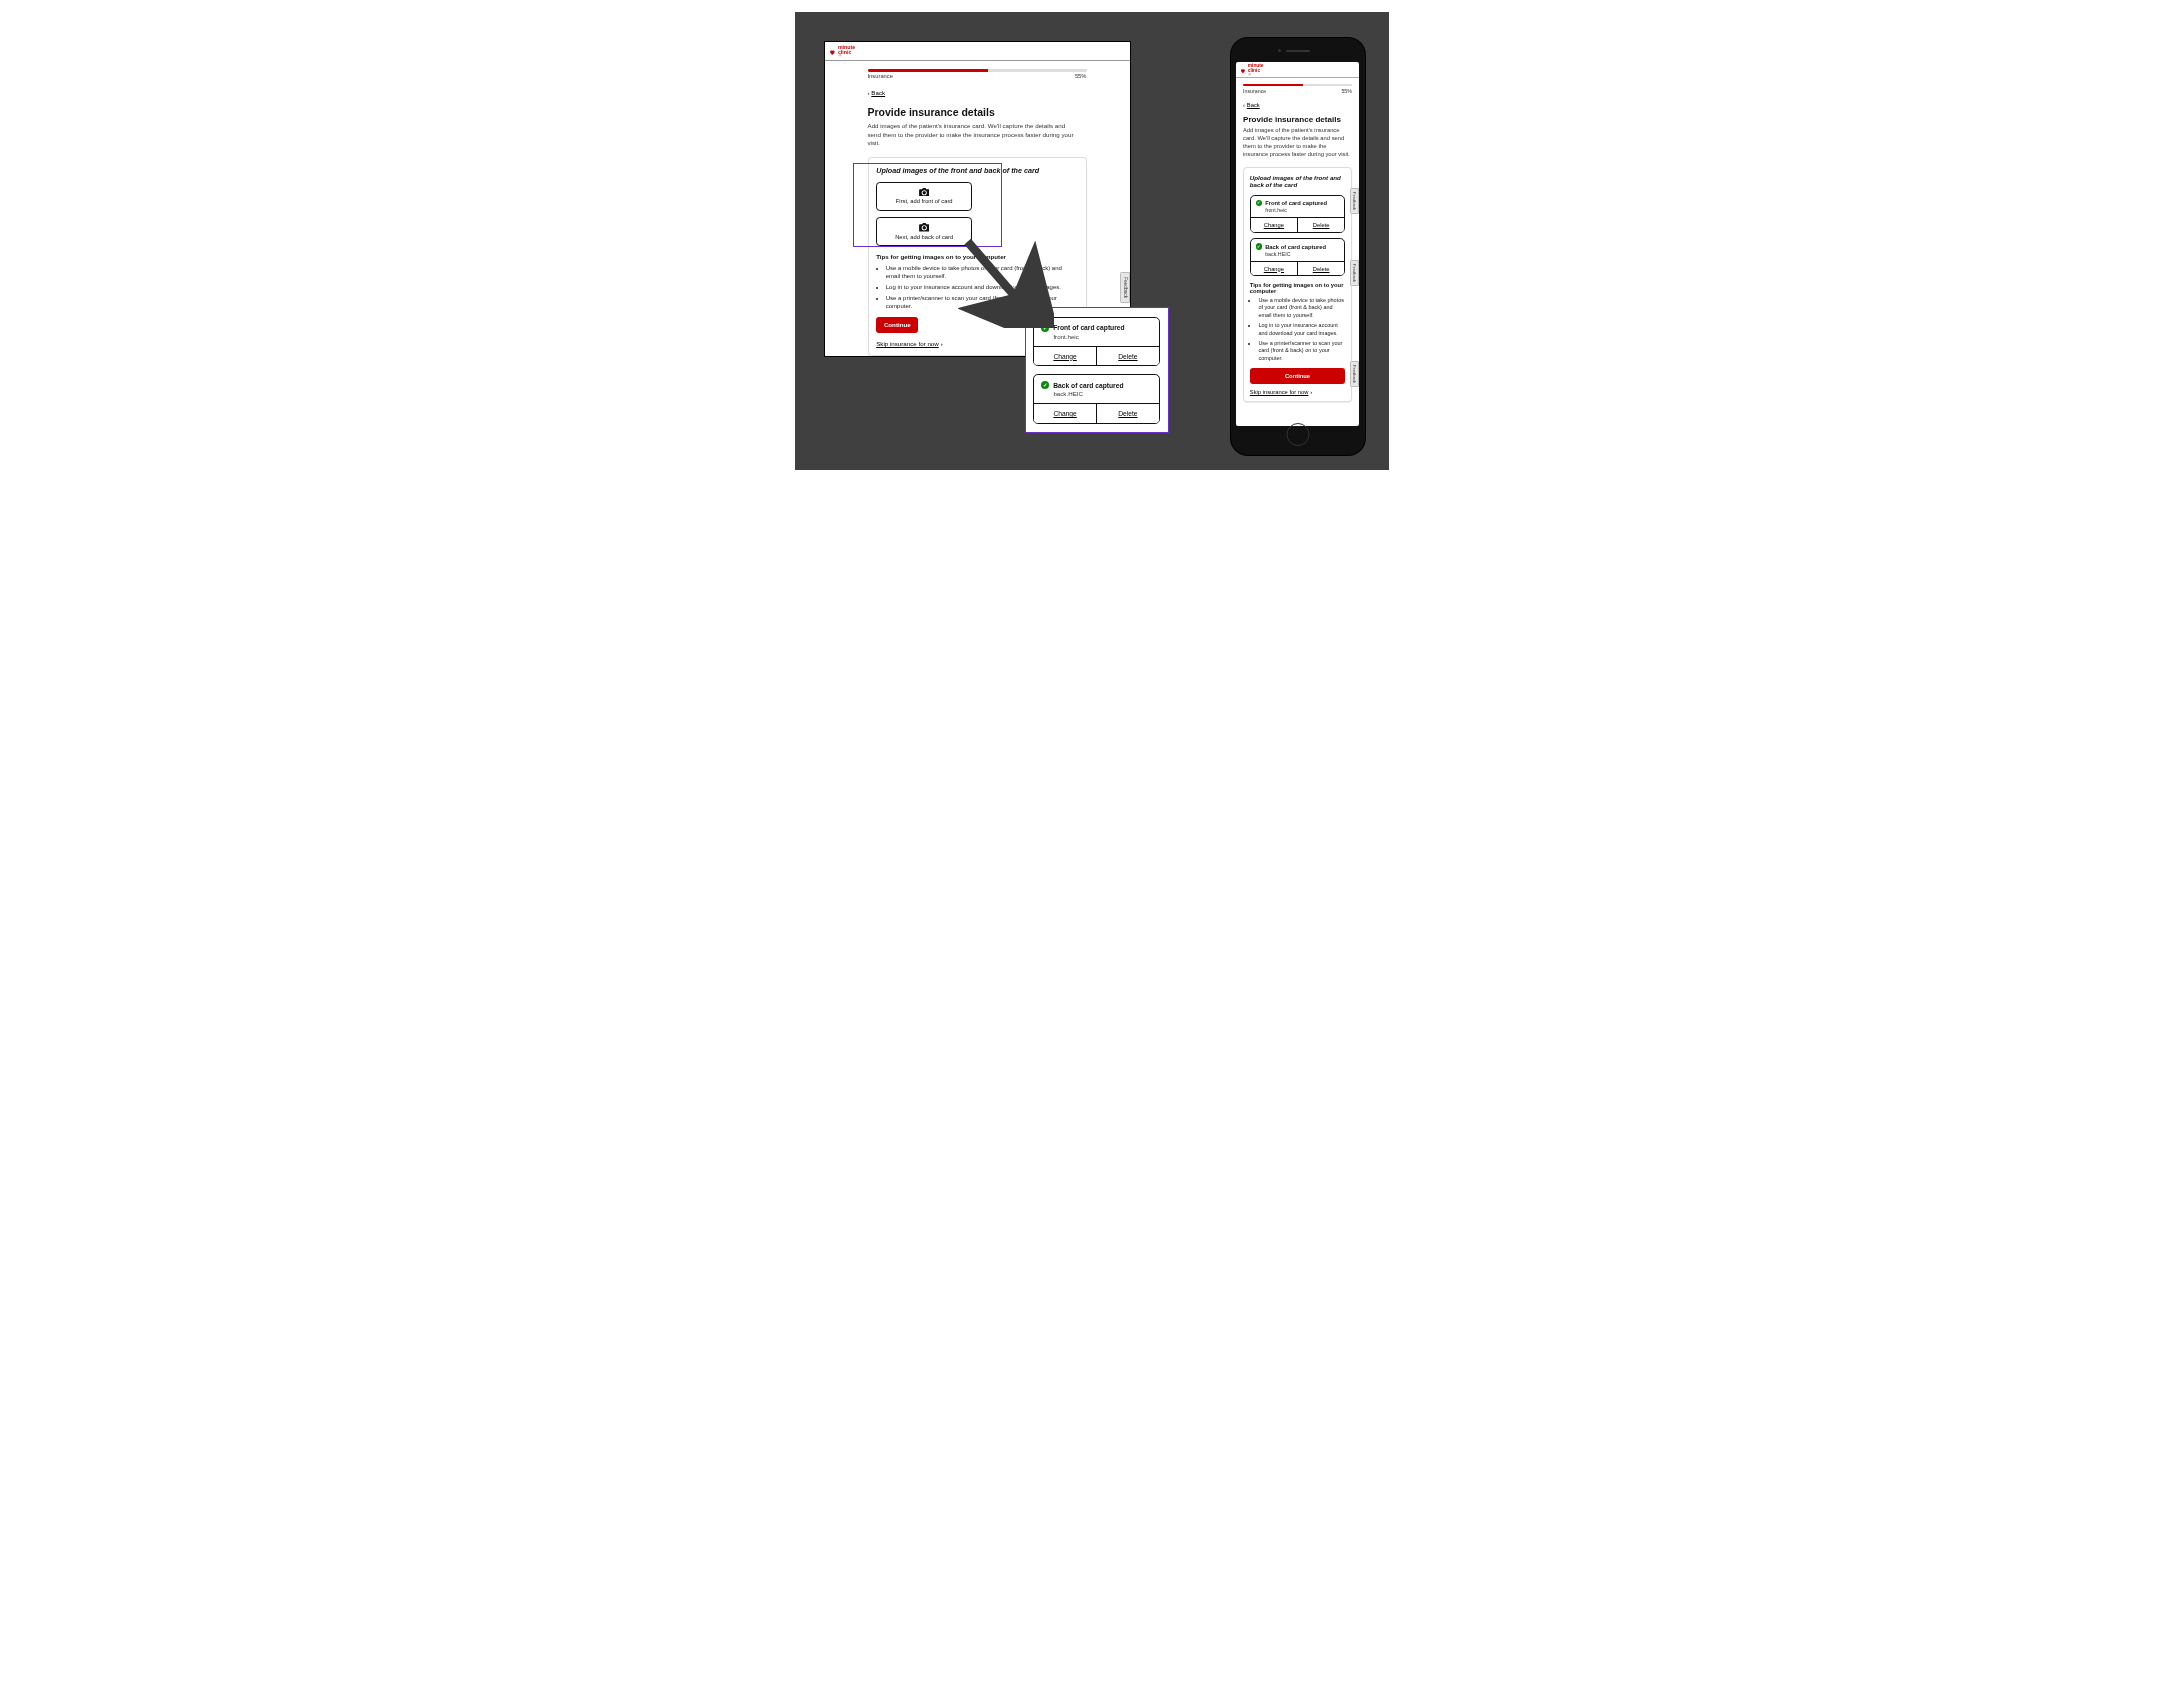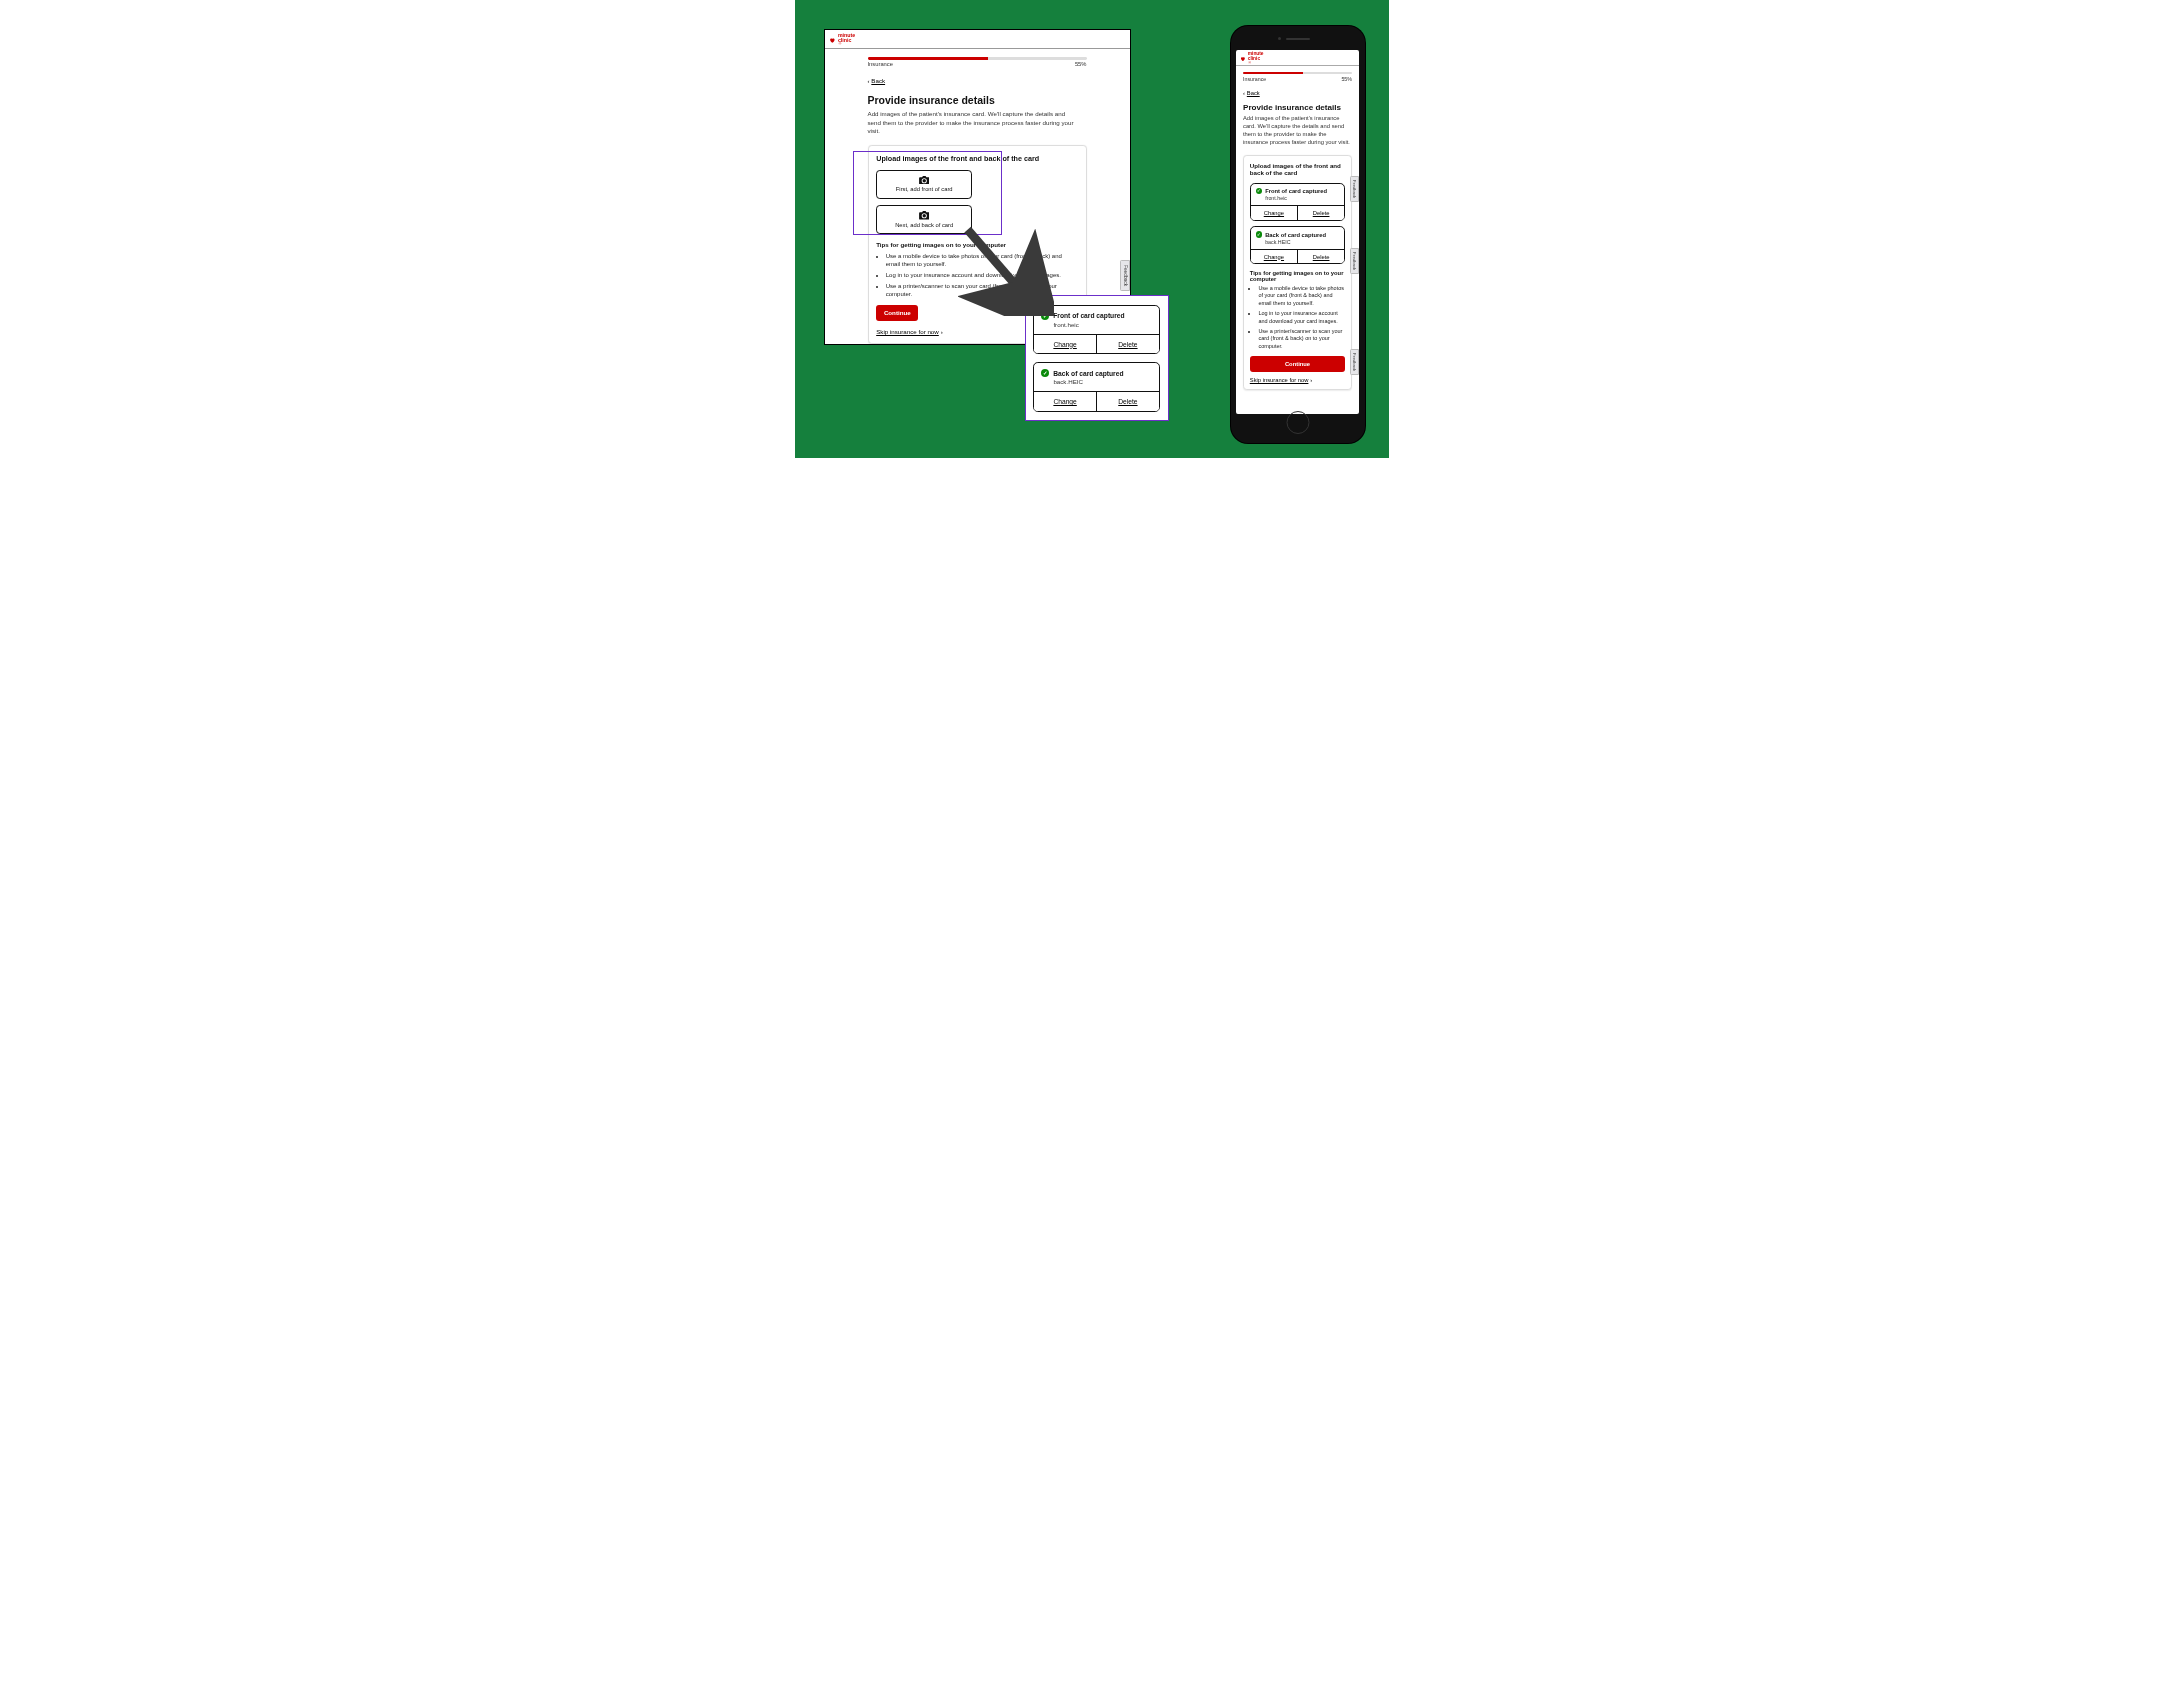--- a/index.html
+++ b/index.html
@@ -7,22 +7,22 @@
   body {
     font-family: -apple-system, BlinkMacSystemFont, "Helvetica Neue", Arial, sans-serif;
     background: #fff;
     color: #111;
     font-size: 6.7px;
   }
   .stage {
     position: relative;
     width: 594px;
     height: 458px;
-    margin: 0 auto;
-    background: #15803d;
+    margin: 12px auto;
+    background: #404040;
   }
 
   
   .desktop-frame {
     position: absolute;
     left: 29px; top: 29px;
     width: 307px; height: 316px;
     border: 1.4px solid #000;
     background: #fff;
     overflow: hidden;
@@ -79,21 +79,21 @@
   }
 
   .card {
     border: 0.5px solid #ddd; border-radius: 3.8px;
     box-shadow: 0 0.5px 1.4px rgba(0,0,0,.08);
     padding: 7.7px 7.7px 8.6px 7.7px;
     margin-top: 9.6px;
     background:#fff;
   }
   .card h2 {
-    font-size: 7.2px; font-weight: 700; margin-bottom: 6.7px;
+    font-size: 7.2px; font-weight: 700; margin-bottom: 6.7px; font-style: italic;
   }
 
   .upload-slot {
     border: 0.5px solid #111; border-radius: 3.8px;
     width: 96px; height: 29px;
     display:flex; flex-direction:column; align-items:center; justify-content:center;
     gap:1.9px; margin-bottom: 6.7px; cursor:pointer;
     font-size: 5.8px;
   }
   .upload-slot svg { width: 10.5px; height: 8.6px; }

